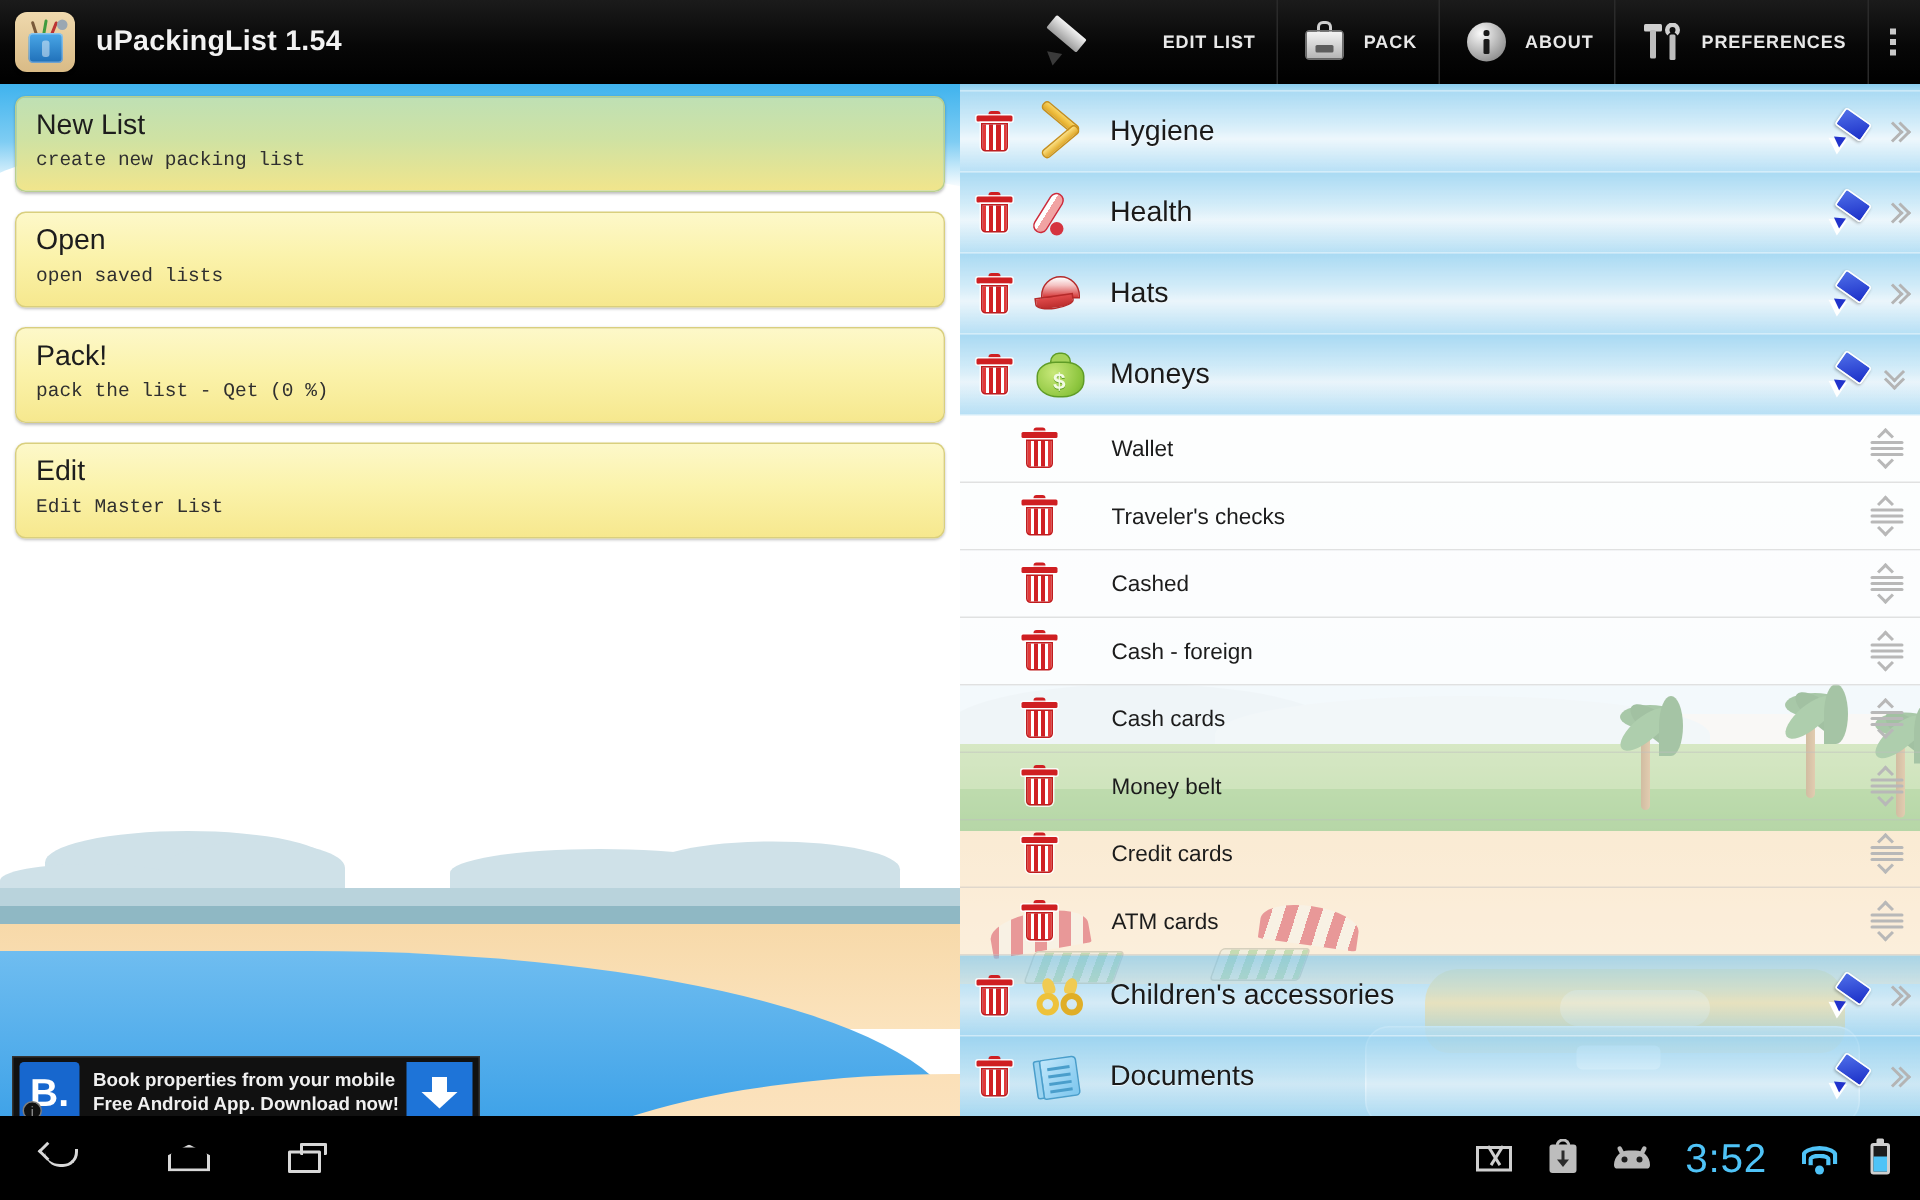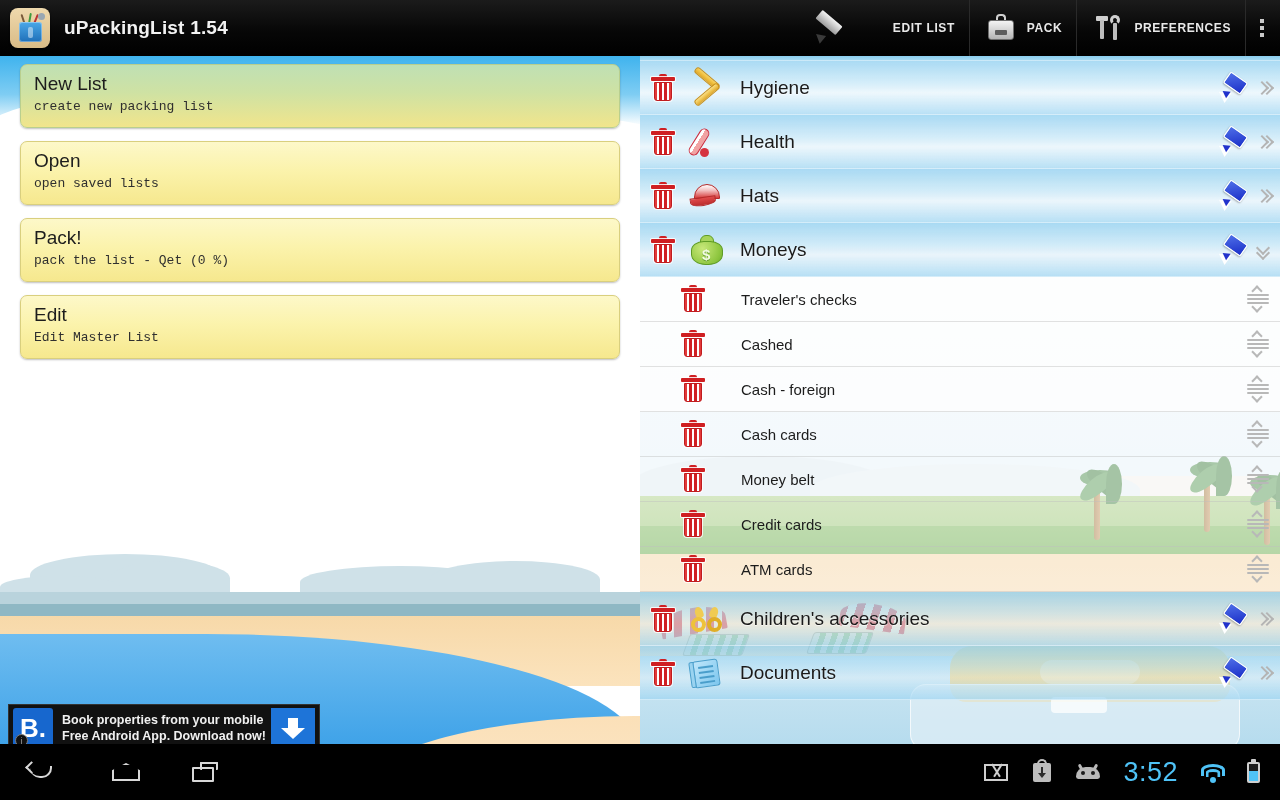--- a/index.html
+++ b/index.html
@@ -207,21 +207,21 @@
     position: absolute; left: 340px; top: 660px;
     width: 420px; height: 130px;
     background: linear-gradient(to bottom, #fbe0b8, #fcead0);
     border-radius: 70% 0 0 0;
   }
 
   
   #menu-list {
     position: absolute; left: 0; top: 56px;
     width: 640px;
-    padding: 8px 20px;
+    padding: 8px 10px;
     z-index: 10;
   }
   .menu-btn {
     height: 64px;
     border-radius: 7px;
     border: 1px solid #d9cf7e;
     margin-bottom: 13px;
     padding: 7px 0 0 13px;
     box-shadow: 0 1px 2px rgba(0,0,0,.25);
     cursor: pointer;
@@ -752,20 +752,28 @@
 
       <div class="ab-item">
         <span class="ab-icon ic-case">
           <span class="handle"></span>
             <span class="box"></span>
             <span class="latch"></span>
         </span>
         <span class="ab-label">PACK</span>
       </div>
 
+      <div class="ab-item">
+        <span class="ab-icon ic-info">
+          <span class="circ"></span>
+            <span class="dot"></span>
+            <span class="stem"></span>
+        </span>
+        <span class="ab-label">ABOUT</span>
+      </div>
 
       <div class="ab-item">
         <span class="ab-icon ic-tools">
           <span class="hm-h"></span>
             <span class="hm-s"></span>
           <span class="wr-h"></span>
             <span class="wr-s"></span>
         </span>
         <span class="ab-label">PREFERENCES</span>
       </div>
@@ -950,20 +958,37 @@
         <span class="cat-right">
           <span class="pencil">
               <span class="ptip"></span>
               <span class="ptip2"></span>
               <span class="pbody"></span>
             </span>
           <span class="chev down"></span>
         </span>
       </div>
 
+      <div class="item-row">
+        <span class="trash">
+            <span class="knob"></span>
+            <span class="lid"></span>
+            <span class="can"></span>
+          </span>
+        <span class="item-label">Wallet</span>
+        <span class="item-right">
+            <span class="drag">
+              <span class="up"></span>
+              <span class="ln l1"></span>
+              <span class="ln l2"></span>
+              <span class="ln l3"></span>
+              <span class="dn"></span>
+            </span>
+          </span>
+      </div>
 
       <div class="item-row">
         <span class="trash">
             <span class="knob"></span>
             <span class="lid"></span>
             <span class="can"></span>
           </span>
         <span class="item-label">Traveler's checks</span>
         <span class="item-right">
             <span class="drag">

